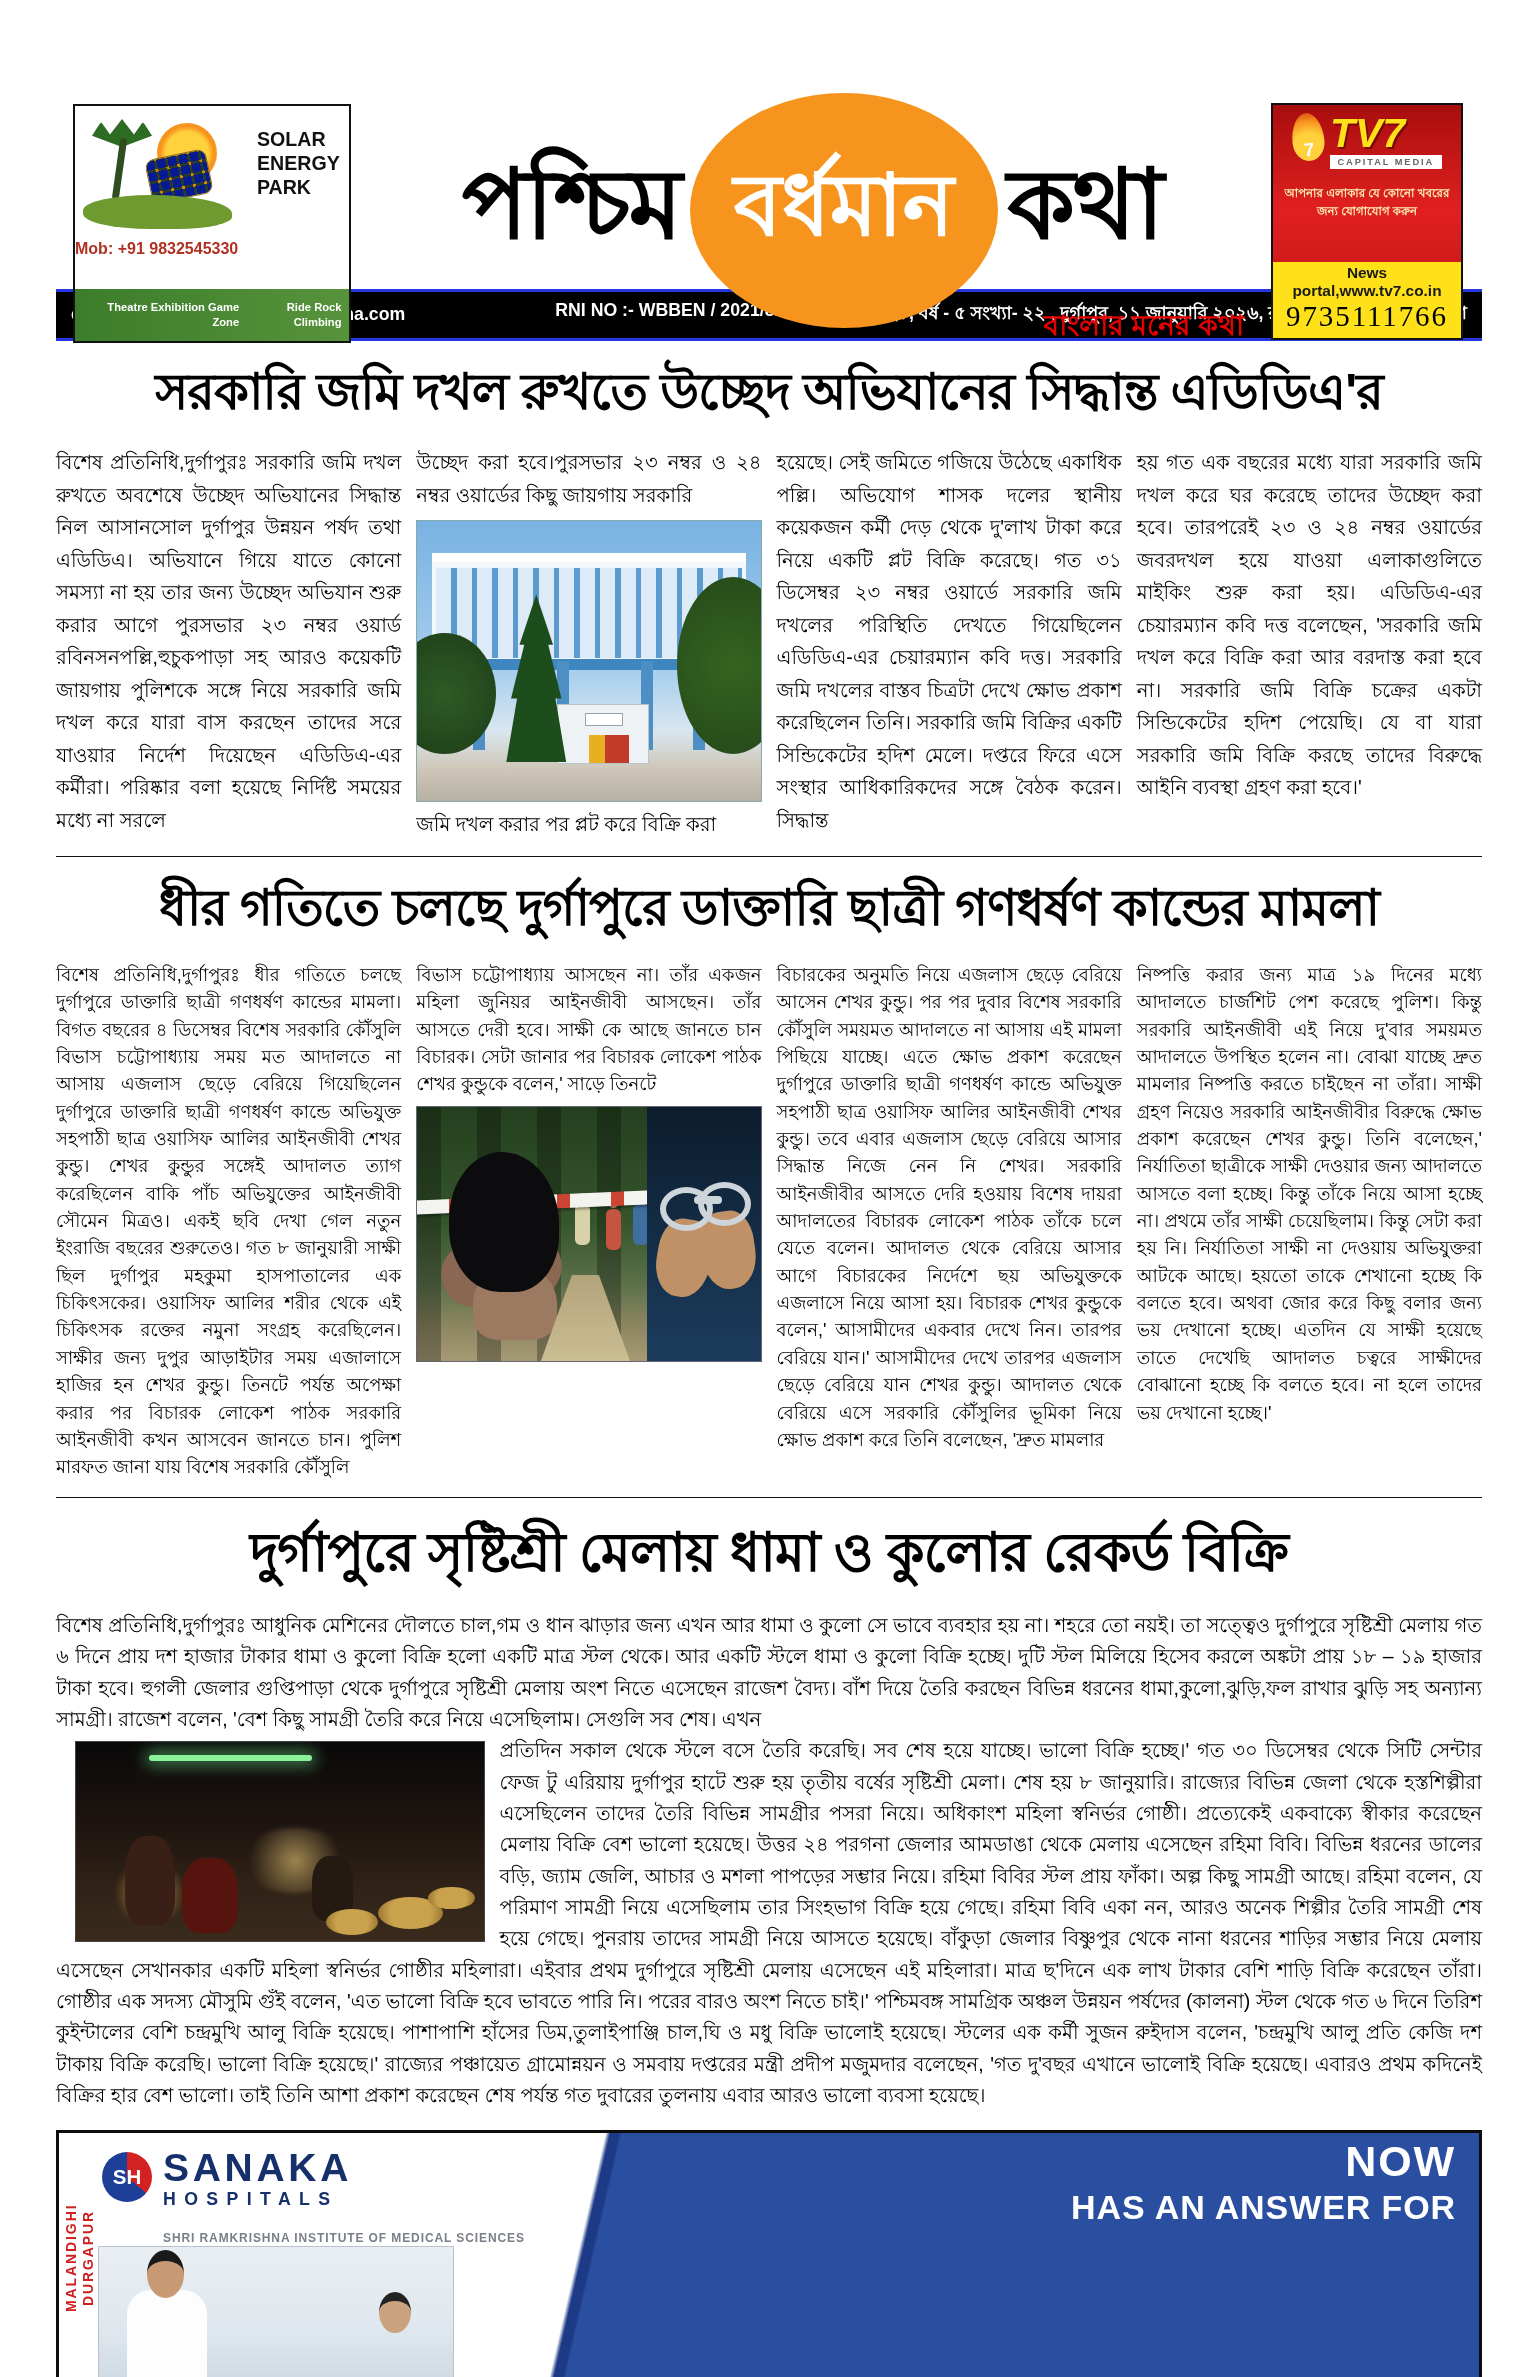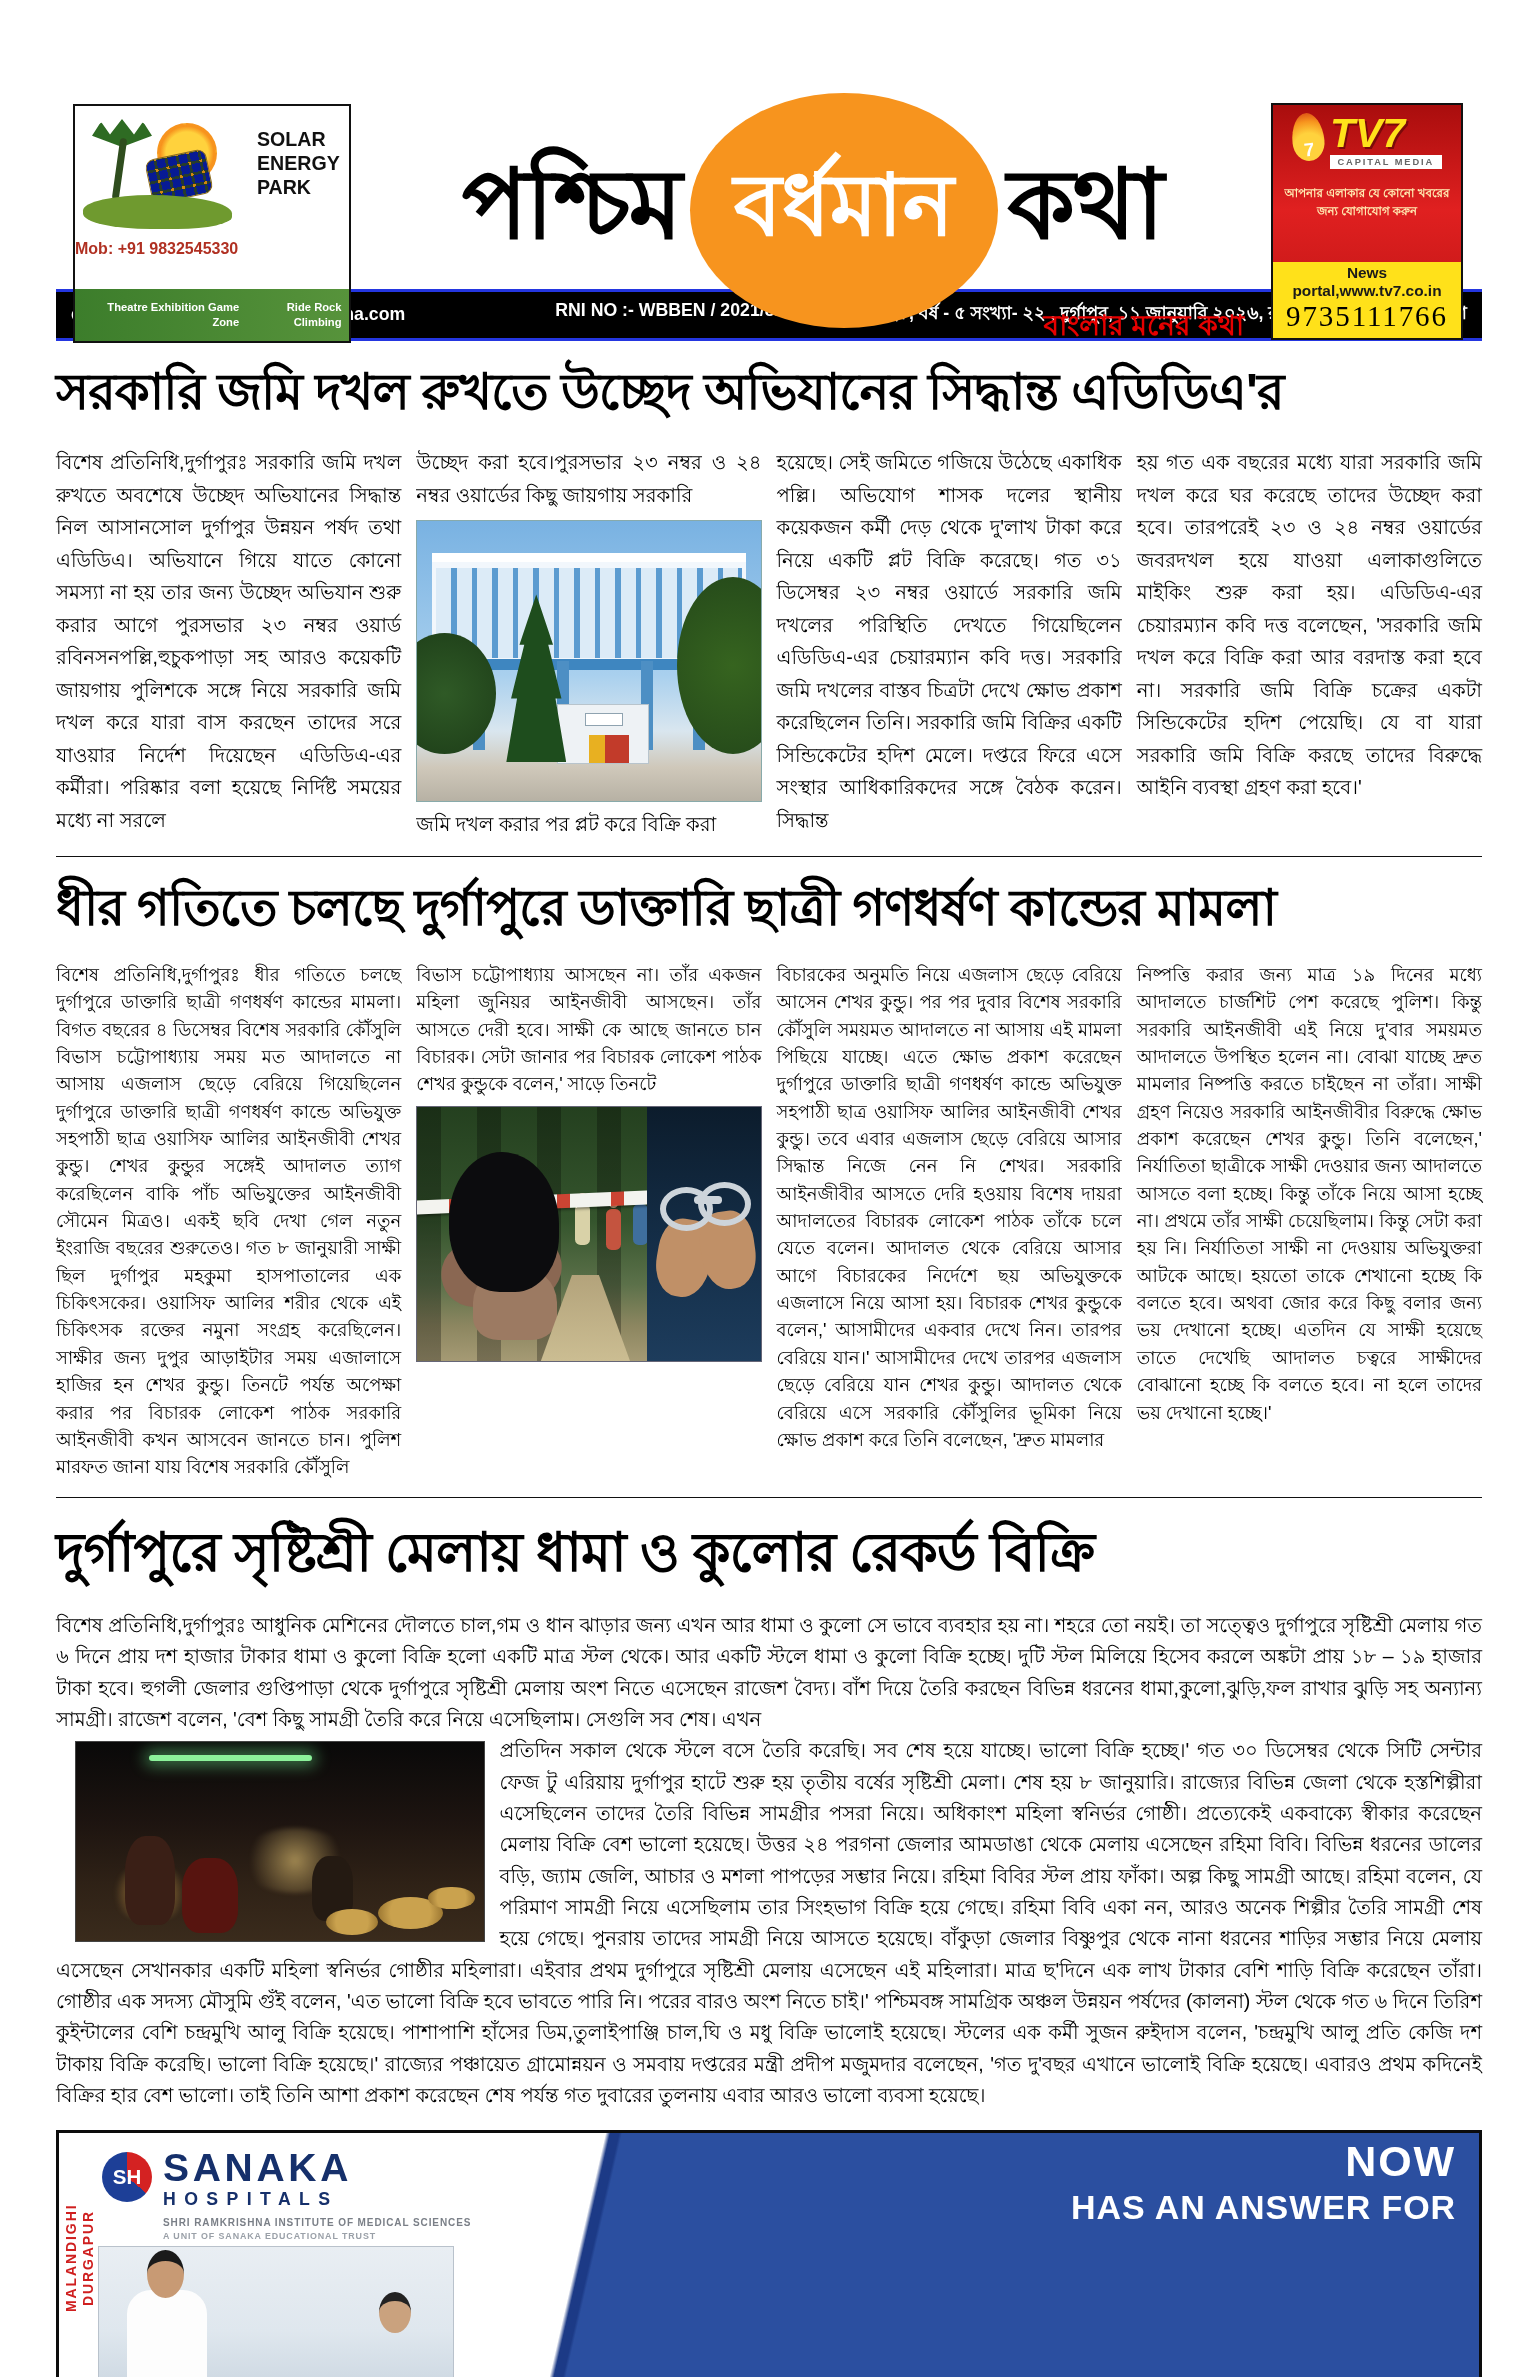--- a/index.html
+++ b/index.html
@@ -38,21 +38,21 @@
   .capital{background:#fff;color:#666;font-size:9.3px;letter-spacing:1.9px;font-weight:700;width:max-content;margin:1.9px auto 0;padding:1.9px 7.5px;}
   .tv7-bn{color:#ffe9b0;font-size:11.7px;font-weight:700;text-align:center;margin-top:15px;padding:0 5.6px;line-height:1.5;}
   .tv7-bottom{position:absolute;left:0;right:0;bottom:0;background:#ffe11a;color:#111;text-align:center;padding:2.8px 0 4.7px;}
   .tv7-portal{font-size:15.4px;font-weight:800;color:#1a1a1a;}
   .tv7-phone{font-size:29px;font-family:"Liberation Serif","DejaVu Serif",serif;letter-spacing:1.9px;color:#000;}
   
   .infobar{margin:0 56px;background:#000;border-top:3.7px solid #2436e0;border-bottom:3.7px solid #2436e0;
        color:#fff;display:flex;justify-content:space-between;align-items:center;padding:8.4px 15px;font-weight:700;font-size:17.7px;}
   .infobar .right-group{display:flex;gap:32px;}
   
-  .headline{text-align:left;font-weight:800;font-size:50px;margin:13px 56px 9.3px;letter-spacing:-0.9px;}
+  .headline{text-align:center;font-weight:800;font-size:50px;margin:13px 56px 9.3px;letter-spacing:-0.9px;}
   .headline.h3{font-size:54px;}
   .cols{display:flex;gap:15px;margin:3.7px 56px 0;}
   .col{flex:1;font-size:19.6px;line-height:1.66;text-align:justify;}
   .col.a2{font-size:18px;line-height:1.52;}
   .caption{font-size:19.6px;margin-top:5.6px;text-align:justify;}
   .rule{border:none;border-top:1.9px solid #111;margin:15px 56px 0;}
   .a3-body{margin:1.9px 56px 0;font-size:19.6px;line-height:1.6;text-align:justify;}
   
   .building-photo{position:relative;height:280px;margin-top:9.3px;border:0.9px solid #8aa;overflow:hidden;
        background:linear-gradient(#79b2e2 0%,#a9d0ee 55%,#d9e6ef 75%,#cfc8ba 88%,#b7b1a4 100%);}
@@ -92,21 +92,21 @@
   .sanaka{margin:18.6px 56px 0;height:337px;border:3.7px solid #0c0c0c;position:relative;
        background:linear-gradient(103deg,#ffffff 0 36.5%,#1c3a86 36.8% 37.4%,#2b4fa0 37.6%);}
   .vertical-label{position:absolute;left:3.7px;top:22.4px;height:205px;color:#cf1f1f;font-weight:800;font-size:14px;
        writing-mode:vertical-rl;transform:rotate(180deg);letter-spacing:1.9px;text-align:center;line-height:1.2;}
   .sh-logo{position:absolute;left:43px;top:18.6px;width:50px;height:50px;border-radius:50%;
        background:conic-gradient(#d42222 0 130deg,#1d3f97 130deg 360deg);color:#fff;font-weight:900;font-size:20.5px;
        display:flex;align-items:center;justify-content:center;}
   .sanaka-name{position:absolute;left:104px;top:15px;color:#16306b;}
   .sanaka-n1{font-size:39px;font-weight:900;letter-spacing:3.7px;line-height:1;}
   .sanaka-n2{font-size:17.7px;font-weight:700;letter-spacing:8.4px;margin-top:1.9px;}
-  .sanaka-inst{font-size:10px;font-weight:800;color:#7a7f87;letter-spacing:0.9px;margin-top:7px;}
+  .sanaka-inst{font-size:12px;font-weight:800;color:#7a7f87;letter-spacing:0.9px;margin-top:21px;}
   .sanaka-trust{font-size:8.9px;font-weight:700;color:#9aa0a8;letter-spacing:0.9px;margin-top:2.8px;}
   .hospital-photo{position:absolute;left:39px;bottom:82px;width:354px;height:140px;overflow:hidden;border:0.9px solid #b9c2cc;
        background:linear-gradient(#e9eef3 0%,#dfe7ee 60%,#cdd8e2 100%);}
   .child-head{position:absolute;left:280px;bottom:54px;width:32px;height:32px;border-radius:50%;background:#caa27e;border-top:9.3px solid #222;}
   .doctor-body{position:absolute;left:28px;bottom:0;width:80px;height:97px;background:#fdfdfd;border-radius:24px 24px 0 0;}
   .doctor-head{position:absolute;left:48px;bottom:89px;width:37px;height:37px;border-radius:50%;background:#c89a74;border-top:11.2px solid #1a1a1a;}
   .blue-copy{position:absolute;left:40%;right:23px;top:3.7px;text-align:right;color:#fff;}
   .now{font-size:43px;font-weight:900;letter-spacing:1.9px;}
   .city{font-size:69px;font-weight:900;letter-spacing:1.9px;line-height:1;}
   .answer{font-size:34px;font-weight:900;letter-spacing:0.9px;margin-top:1.9px;}

